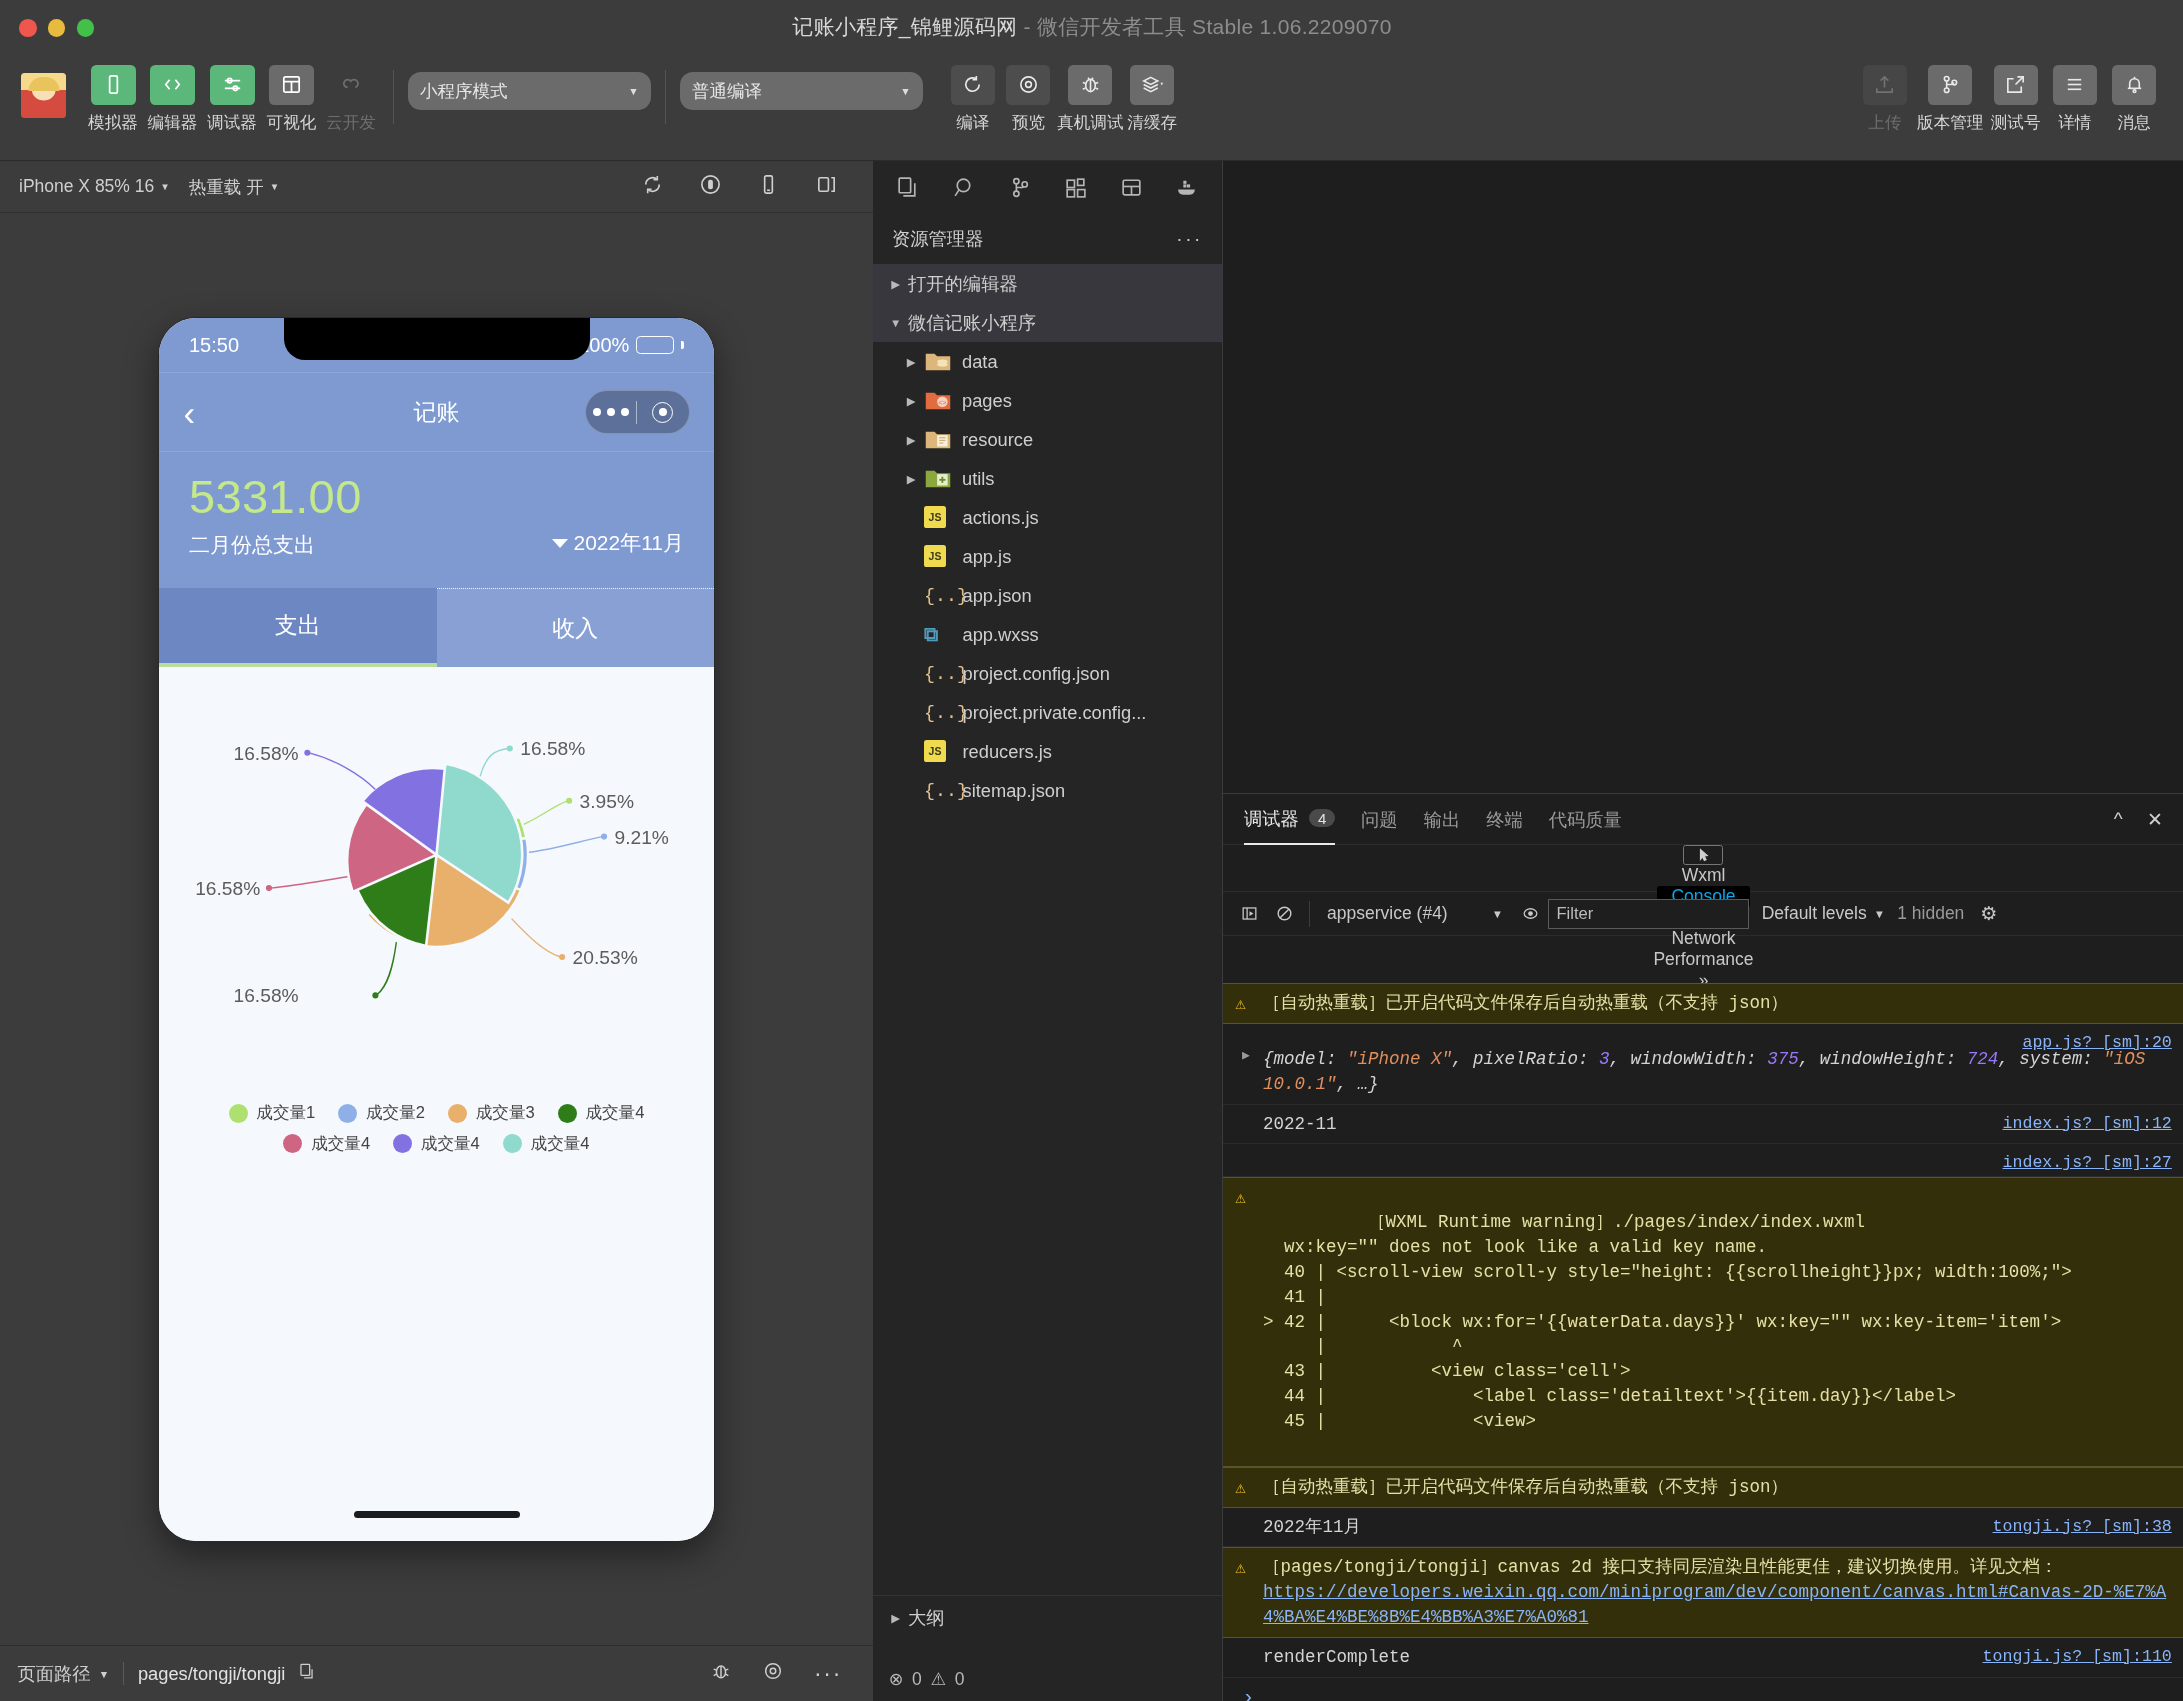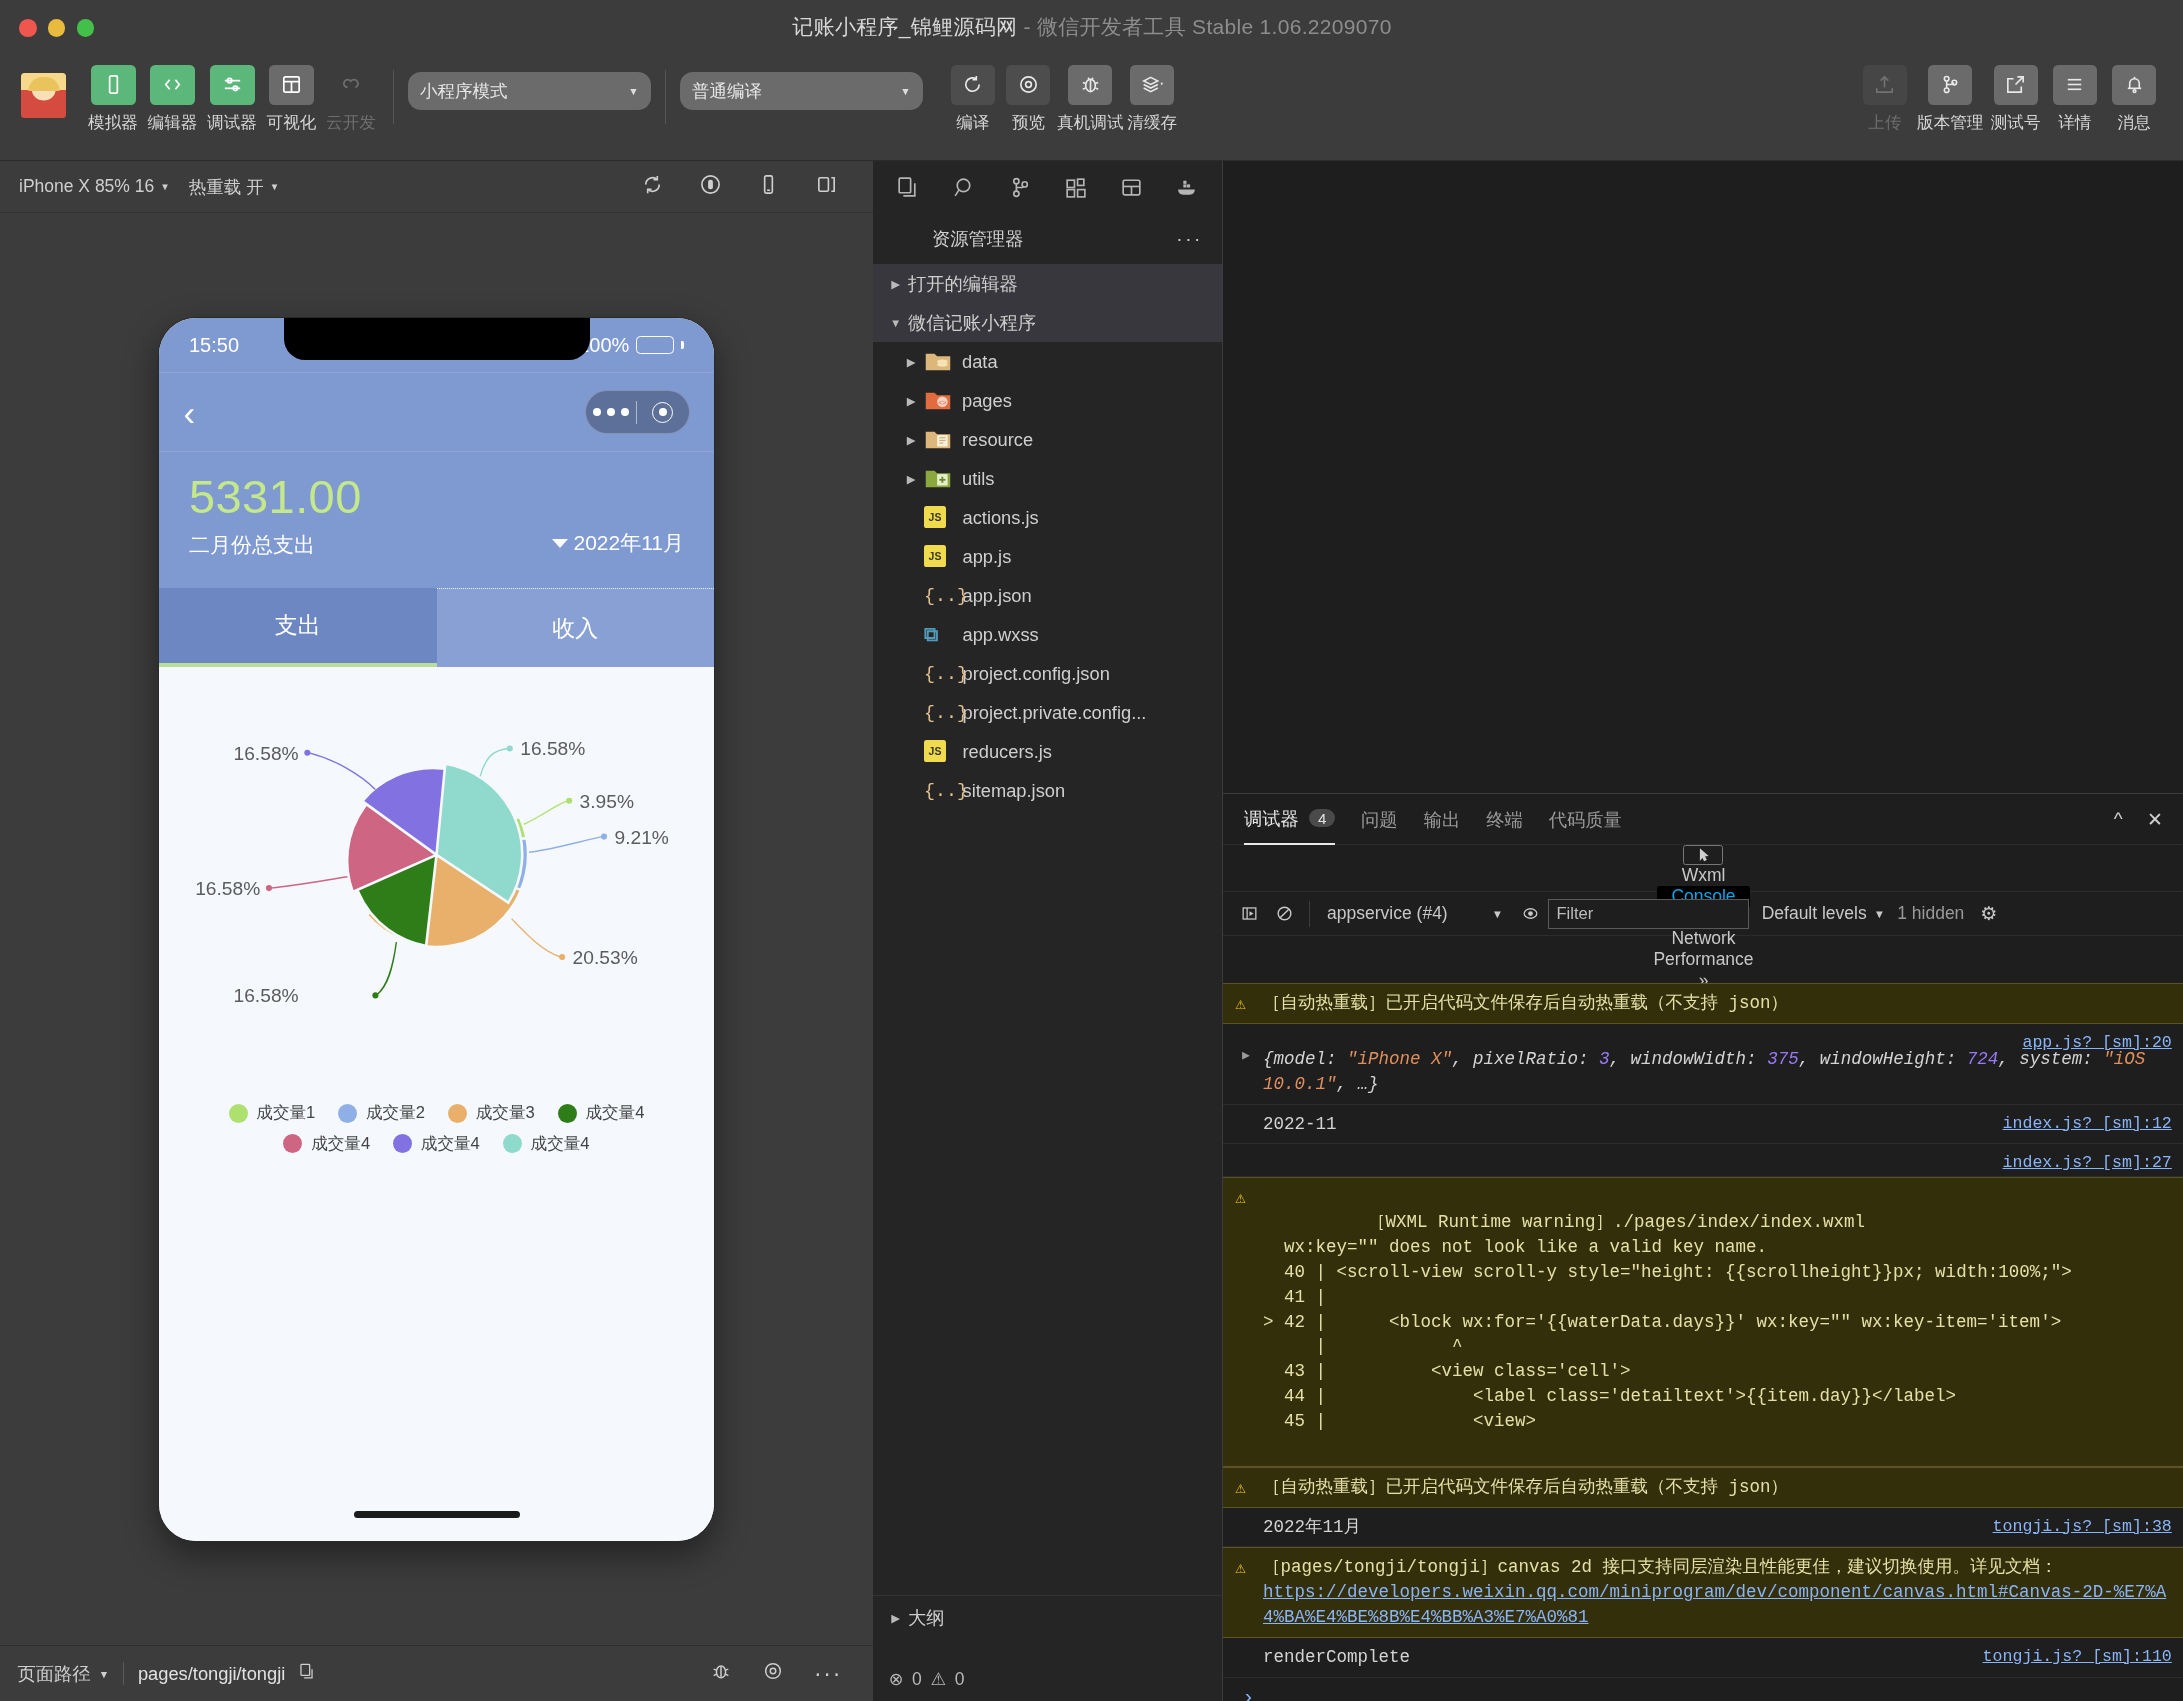--- a/index.html
+++ b/index.html
@@ -121,21 +121,21 @@
   .chartwrap { position:relative; width:100%; height:419px;}
   .legend { display:flex; flex-wrap:wrap; justify-content:center; gap:8.7px 23px; padding:0 35px; max-width:507px; margin:16px auto;}
   .lg { display:flex; align-items:center; gap:8.7px; font-size:16.6px; color:#444; }
   .lg .sw { width:19px;height:19px;border-radius:50%; display:block;}
 
   
   .explorer { position:absolute; top:161px; left:873px; width:349px; height:1541px; background:#252526; }
   .exp-icons { height:52px; display:flex; align-items:center; gap:0; padding:0 7px; background:#252526;}
   .exp-icons .ei { flex:1; display:flex; align-items:center; justify-content:center; cursor:pointer;}
   .exp-icons svg { width:25px; height:25px; stroke:#b5b5b5; fill:none; stroke-width:1.6;}
-  .exp-title { height:51px; display:flex; align-items:center; justify-content:space-between; padding:0 19px; color:#cfcfcf; font-size:18.3px;margin-left:40px;}
+  .exp-title { height:51px; display:flex; align-items:center; justify-content:space-between; padding:0 19px; color:#cfcfcf; font-size:18.3px;}
   .exp-title .more { color:#cfcfcf; font-size:19px; letter-spacing:2.6px; cursor:pointer;}
   .row { height:39px; display:flex; align-items:center; font-size:18.3px; color:#cfcfcf; cursor:pointer; padding-left:10.5px;}
   .row.sel1 { background:#37373d; }
   .tw { width:24.5px; display:flex; align-items:center; justify-content:center; color:#b9b9b9; font-size:11.4px;}
   .fic { width:28px; height:23px; margin-right:10.5px; position:relative; flex:none;}
   .jsbadge{ width:22px;height:22px;border-radius:2.6px;background:#f0db4f;color:#3b3b1e;font-size:10.5px;font-weight:bold;display:flex;align-items:center;justify-content:center; font-family:"Liberation Sans",sans-serif;}
   .jsonbadge{ color:#e2c08d; font-size:18.3px; font-family:"Liberation Mono",monospace;}
   .cssbadge{ color:#519aba; font-size:20px; font-weight:bold;}
   .exp-outline { position:absolute; bottom:63px; left:0; width:349px; height:44px; display:flex; align-items:center; color:#cfcfcf; font-size:18.3px; padding-left:10.5px; border-top:0.9px solid #333;}
   .exp-status { position:absolute; bottom:0; left:0; width:349px; height:45px; display:flex; align-items:center; gap:8.7px; color:#b9b9b9; font-size:17.5px; padding-left:15.7px; background:#252526;}
@@ -408,20 +408,21 @@
             <div class="notch"></div>
             <span>15:50</span>
             <span class="batt">
               <span>100%</span>
               <span class="shell"><span class="fill"></span></span>
               <span class="nub"></span>
             </span>
           </div>
           <div class="p-nav">
             <span class="back">‹</span>
+            <span class="ttl">记账</span>
             <span class="caps">
               <span class="dots">
                   <i></i>
                   <i></i>
                   <i></i>
                 </span>
               <span class="sep"></span>
               <span class="tgt">
                   <span class="o">
                     <i></i>

